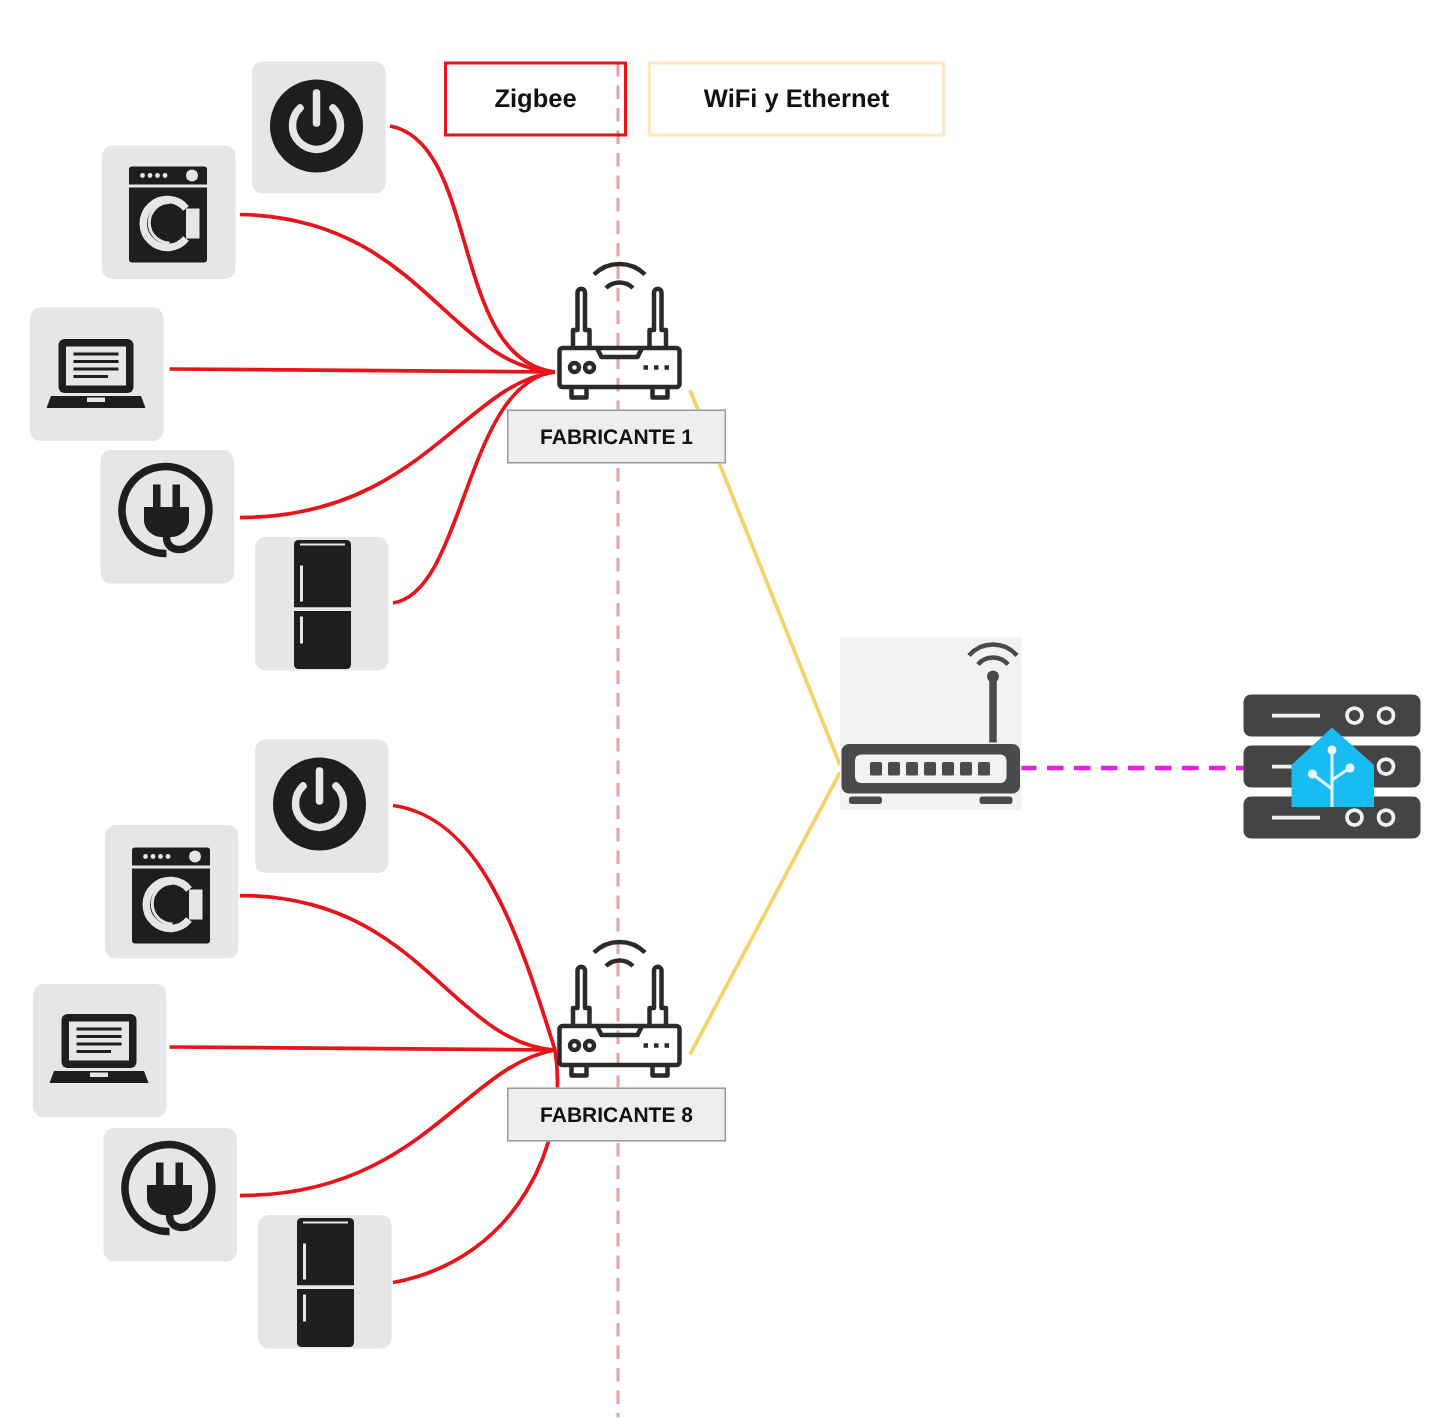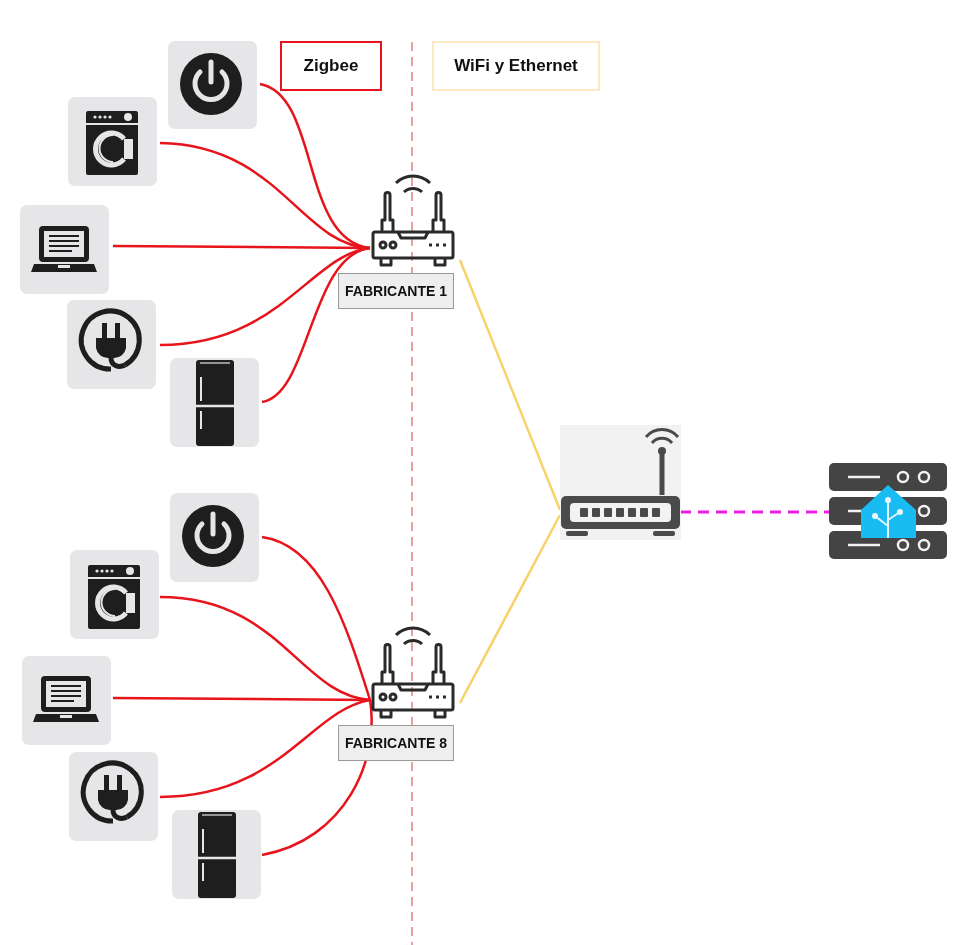--- a/index.html
+++ b/index.html
@@ -1,21 +1,21 @@
 <!DOCTYPE html>
 <html><head>
 <meta charset="utf-8">
 <style>
   html,body{margin:0;padding:0;background:#ffffff;}
   body{width:970px;height:945px;position:relative;overflow:hidden;font-family:"Liberation Sans",sans-serif;}
   #canvas{position:absolute;left:0;top:0;width:970px;height:945px;}
   .legend{position:absolute;height:50px;display:flex;align-items:center;justify-content:center;font-weight:bold;font-size:17px;color:#111;box-sizing:border-box;}
-  .legend.zig{left:280px;top:41px;width:102px;border:2px solid #e8141c;}
-  .legend.wifi{left:432px;top:41px;width:168px;border:2px solid #fde9c4;}
-  .label-box{position:absolute;width:116px;height:36px;background:#eeeeee;border:1px solid #999;box-sizing:border-box;display:flex;align-items:center;justify-content:center;font-weight:bold;font-size:14px;color:#111;}
+  .legend.zig{left:296px;top:41px;width:122px;border:2px solid #e8141c;}
+  .legend.wifi{left:432px;top:41px;width:198px;border:2px solid #fde9c4;}
+  .label-box{position:absolute;width:146px;height:36px;background:#eeeeee;border:1px solid #999;box-sizing:border-box;display:flex;align-items:center;justify-content:center;font-weight:bold;font-size:14px;color:#111;}
 </style>
 </head>
 <body>
 
 <svg id="canvas" viewBox="0 0 970 945" xmlns="http://www.w3.org/2000/svg">
   <defs>
 
     <g id="ico-power">
       <circle cx="0" cy="0" r="31" fill="#1e1e1e"></circle>
       <path d="M -11 -12 A 16 16 0 1 0 11 -12" fill="none" stroke="#e6e6e8" stroke-width="5" stroke-linecap="round"></path>

